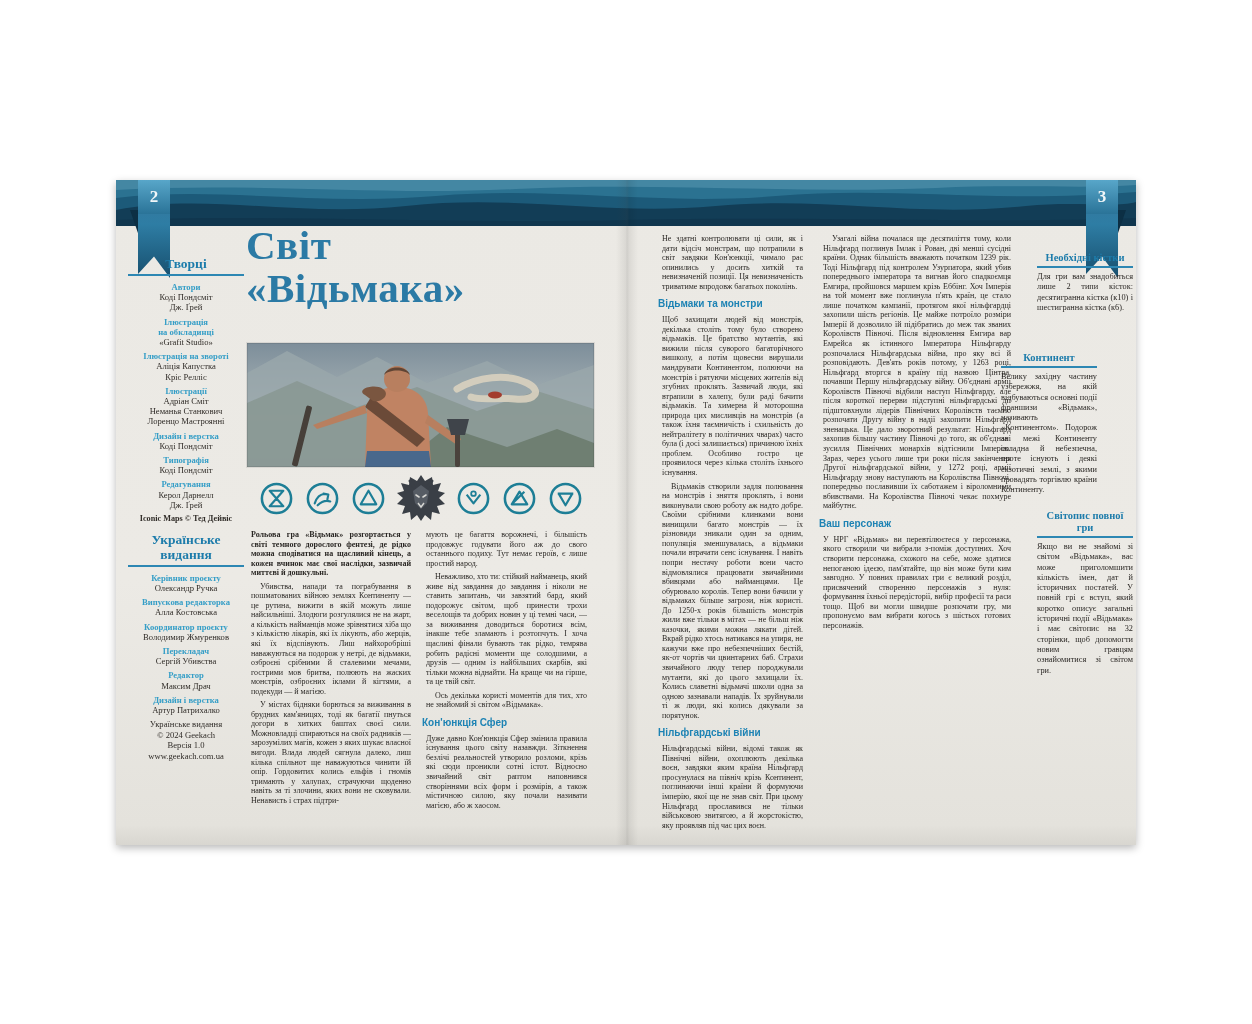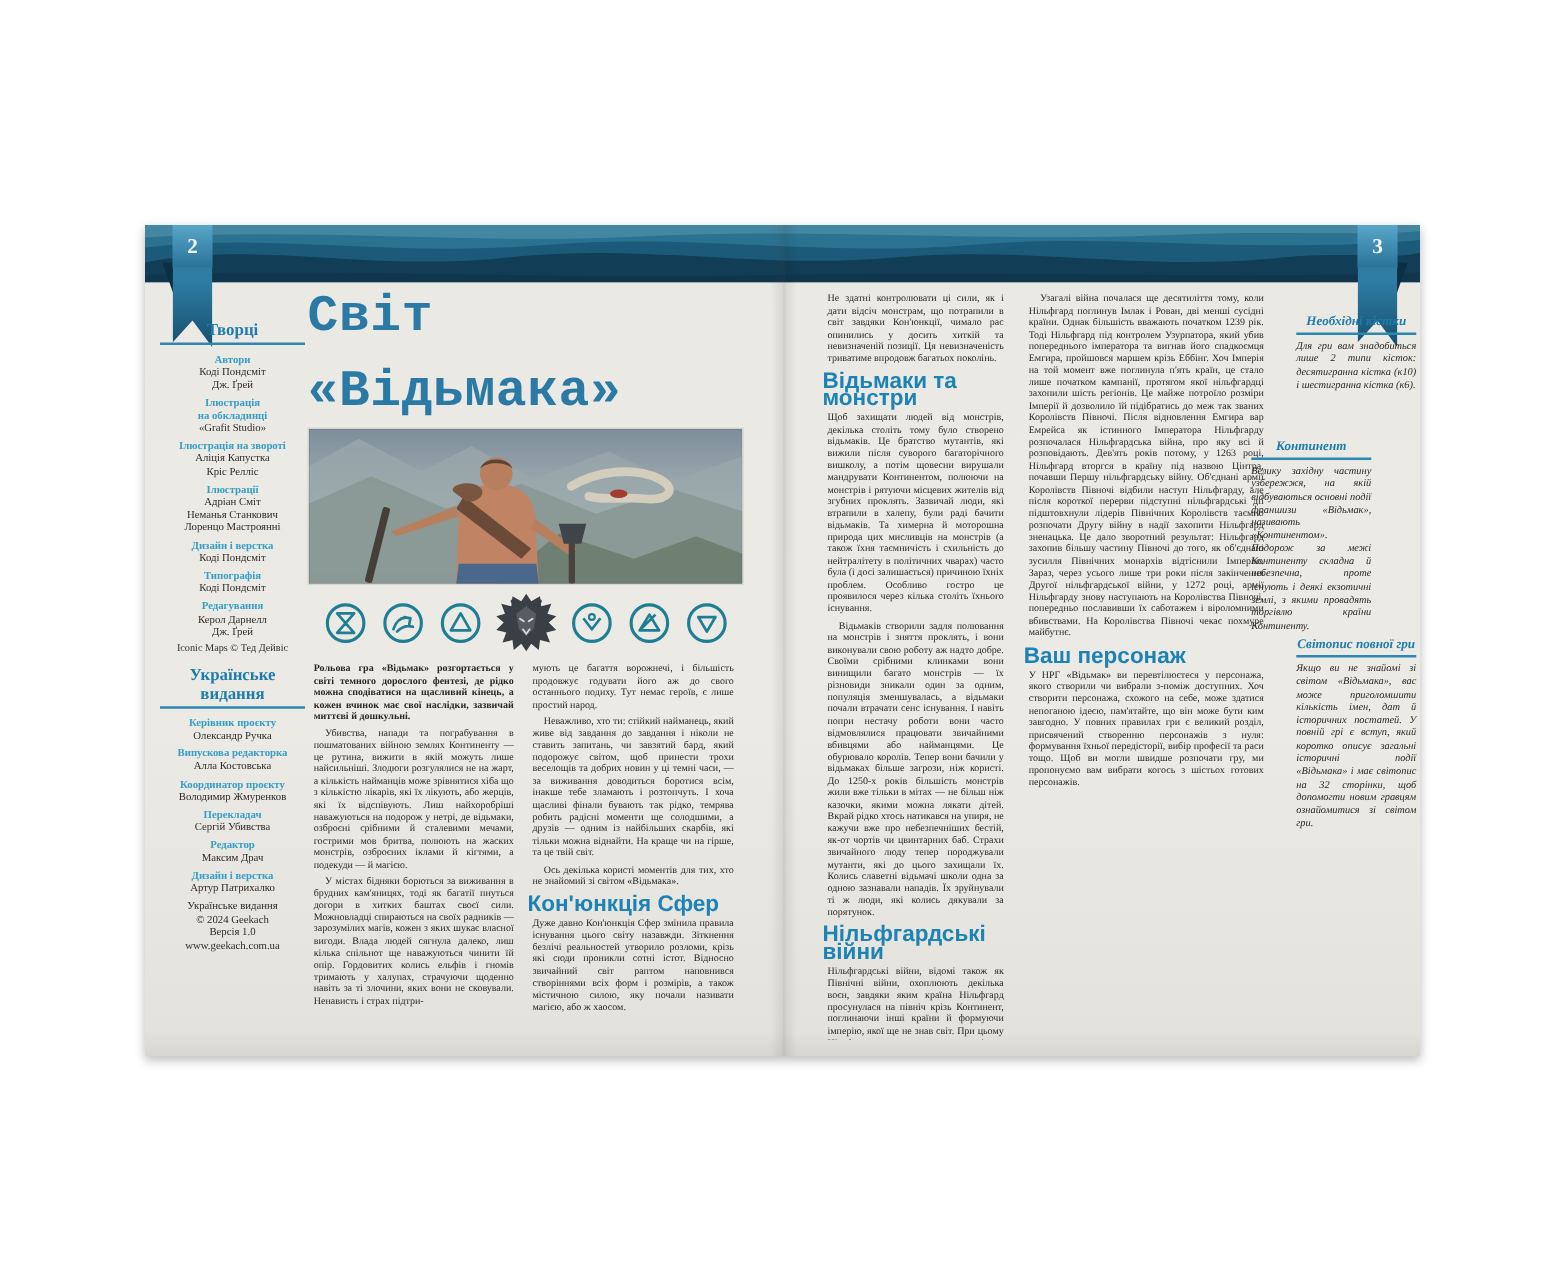--- a/index.html
+++ b/index.html
@@ -29,45 +29,45 @@
     background:linear-gradient(180deg,#58a6c9,#2a7398);
     display:flex;align-items:center;justify-content:center;
     color:#f2f7f9;font-size:17px;font-weight:bold;}
   
   .credits{position:absolute;left:10px;top:68px;width:120px;height:590px;text-align:center;overflow:hidden;}
   .side-title{font-size:13.5px;font-weight:bold;color:#1d7cab;
     border-bottom:2px solid #2d87b3;padding-bottom:3px;margin:8px 2px 6px 2px;line-height:15px;}
   .credit{margin-bottom:4px;}
   .credit .lbl{color:#359ec7;font-weight:bold;font-size:8.6px;line-height:10.2px;}
   .credit .val{color:#302c28;font-size:8.6px;line-height:10.2px;white-space:pre-line;}
-  .small-note{font-size:8.2px;line-height:9.8px;color:#302c28;margin:4px 0 6px 0;}
+  .small-note{font-size:8.2px;line-height:9.8px;color:#302c28;margin:4px 0 6px 0;font-weight:bold;}
   .credits-footer{font-size:8.6px;line-height:10.4px;color:#302c28;white-space:pre-line;margin-top:4px;}
   
   .article-title{position:absolute;left:130px;top:44px;width:352px;
-    font-size:41px;line-height:60px;font-weight:bold;color:#2b7aa5;white-space:pre-line;letter-spacing:.5px;font-family:Liberation Mono, monospace;}
+    font-size:41px;line-height:43px;font-weight:bold;color:#2b7aa5;white-space:pre-line;letter-spacing:.5px;}
   
   .hero{position:absolute;left:131px;top:163px;width:347px;height:124px;overflow:hidden;box-shadow:0 0 0 1px rgba(0,0,0,.08);}
   
   .signs{position:absolute;left:131px;top:292px;width:347px;height:52px;
     display:flex;align-items:center;justify-content:center;gap:9px;}
   .sign{width:37px;height:37px;flex:0 0 auto;}
   .medallion{width:50px;height:50px;flex:0 0 auto;}
   
   .col{position:absolute;overflow:hidden;}
   .col-1{left:131px;top:346px;width:168px;height:312px;}
   .col-2{left:306px;top:346px;width:169px;height:312px;}
   .col-3{left:542px;top:50px;width:149px;height:602px;}
   .col-4{left:703px;top:50px;width:196px;height:606px;}
   .para{font-size:8px;line-height:9.55px;text-align:justify;margin:4px;color:#2a2724;}
   .para.lead{font-weight:bold;text-align:justify;}
   .para.indent{text-indent:9px;}
   .col-heading{font-family:"Liberation Sans","DejaVu Sans",sans-serif;
-    font-weight:bold;font-size:18px;color:#1d83b4;margin:6px 0 3px 0;line-height:14px;}
-  
-  .infobox{position:absolute;width:96px;text-align:left;font-style:italic;}
+    font-weight:bold;font-size:10px;color:#1d83b4;margin:6px 0 3px 0;line-height:14px;}
+  
+  .infobox{position:absolute;width:96px;text-align:left;}
   .infobox .box-title{font-size:10.5px;line-height:12px;font-weight:bold;color:#1d7cab;text-align:center;
     border-bottom:2px solid #2d87b3;padding-bottom:2px;margin-bottom:4px;}
   .infobox .box-text{font-size:8.3px;line-height:10.3px;text-align:justify;color:#2a2724;}
   .ib-1{left:921px;top:72px;}
   .ib-2{left:885px;top:172px;}
   .ib-3{left:921px;top:330px;}
 </style>
 </head>
 <body>
 

